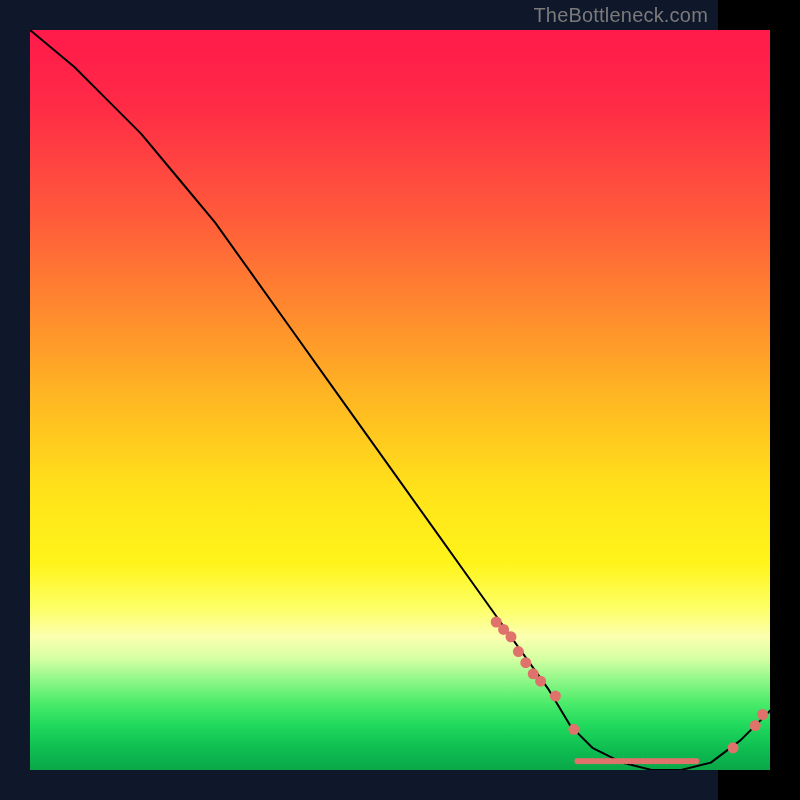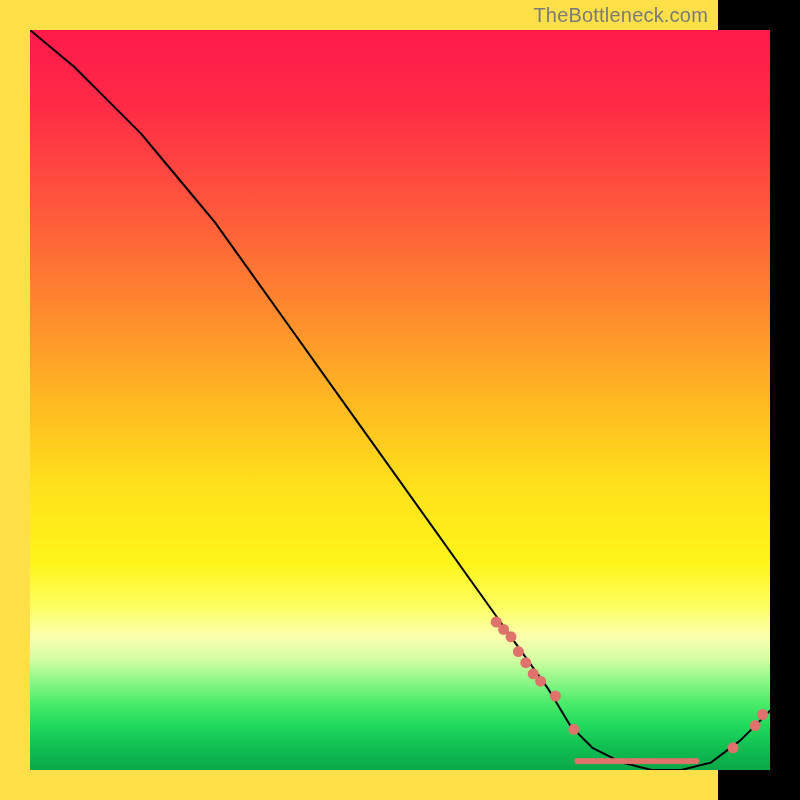--- a/index.html
+++ b/index.html
@@ -8,21 +8,21 @@
     width: 800px;
     height: 800px;
     background: #000;
     overflow: hidden;
     font-family: Arial, Helvetica, sans-serif;
   }
   .stage {
     position: relative;
     width: 718px;
     height: 800px;
-    background: #fde047;
+    background: #0f172a;
   }
   .plot {
     position: absolute;
     left: 30px;
     top: 30px;
     width: 740px;
     height: 740px;
     
     background: linear-gradient(
       to bottom,

